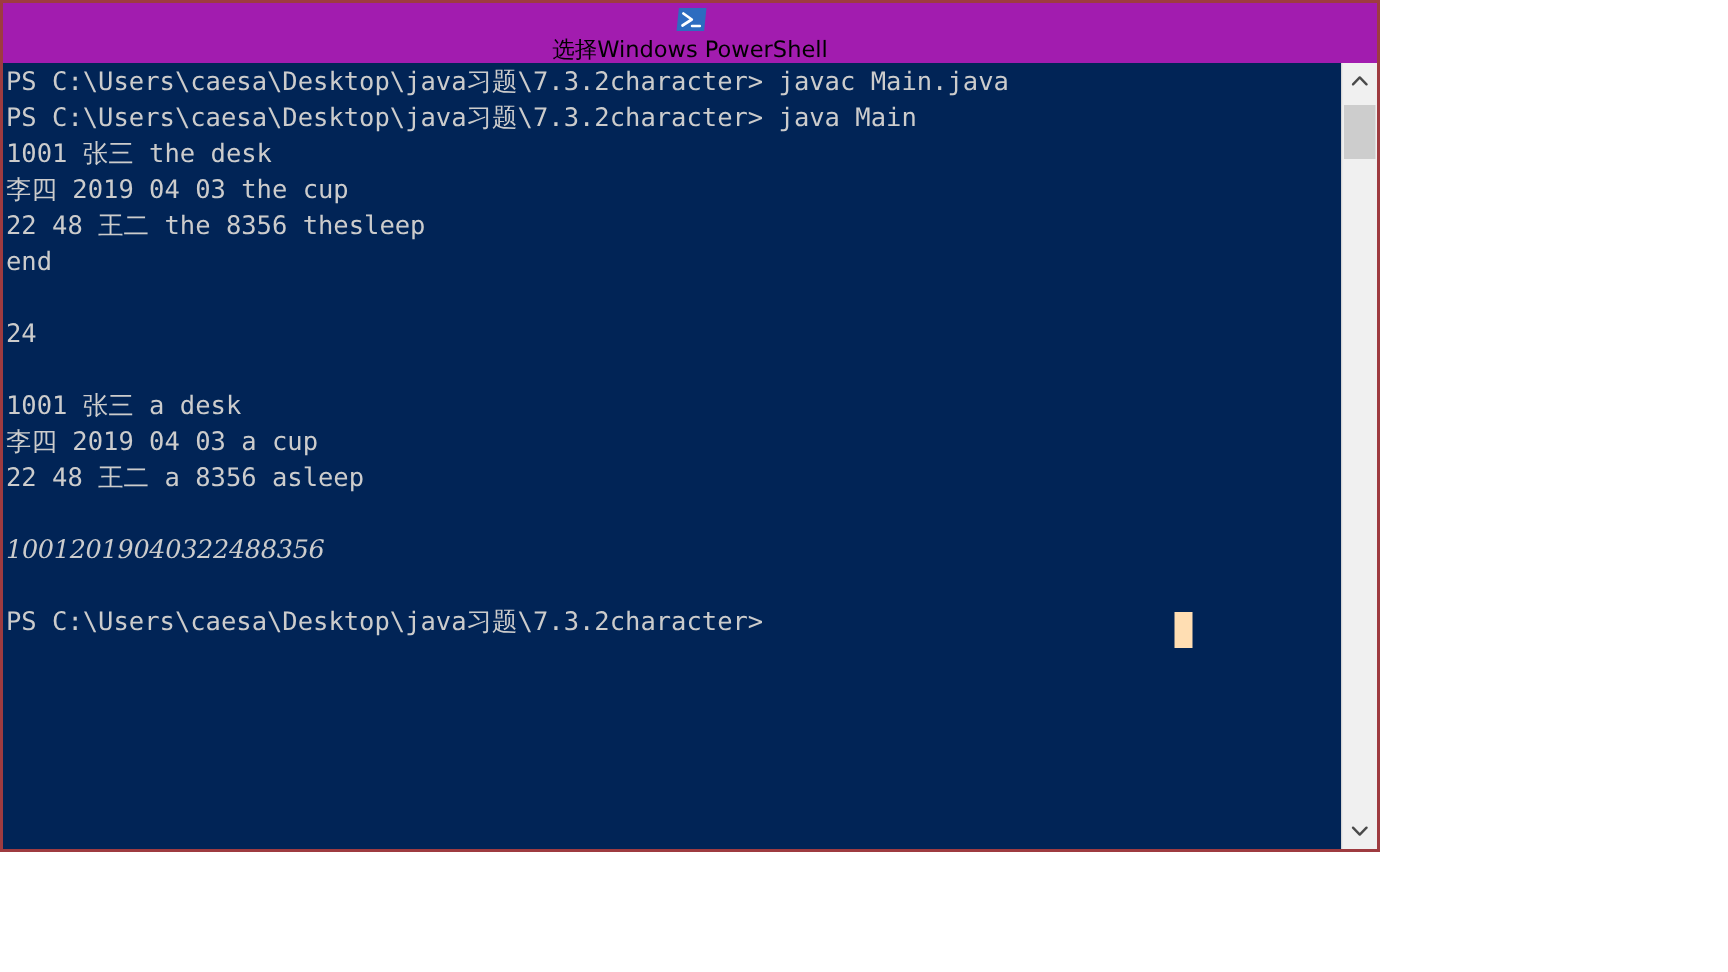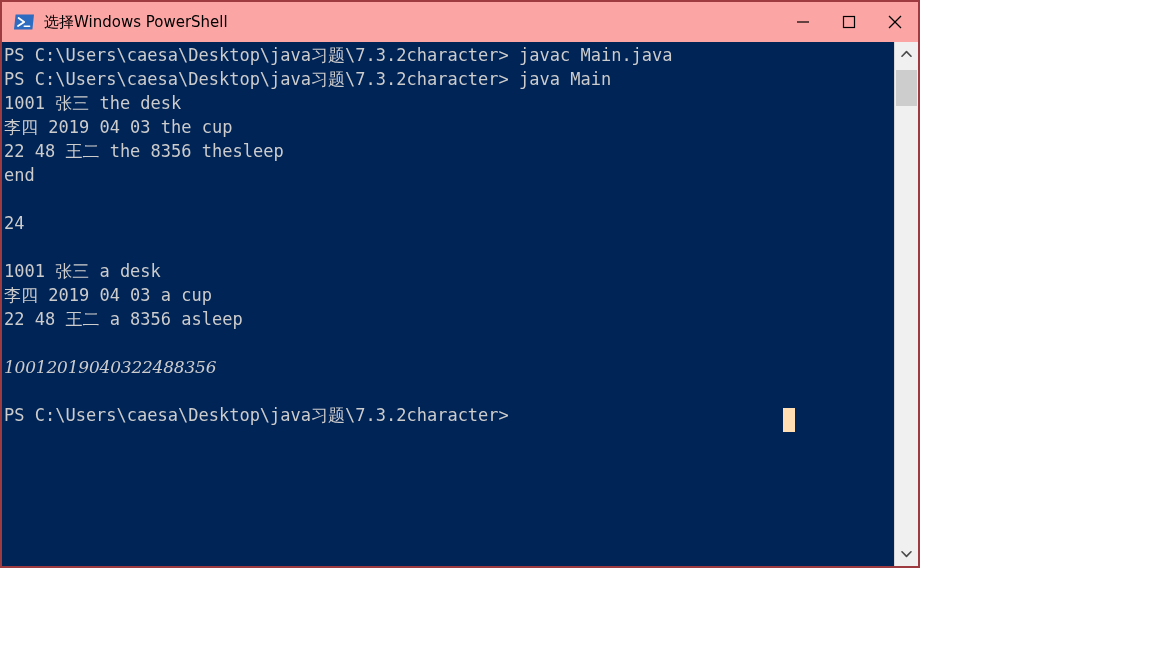--- a/index.html
+++ b/index.html
@@ -139,21 +139,21 @@
     left: 0; right: 0;
     top: 24px; bottom: 24px;
     background: #f0f0f0;
   }
 </style>
 </head>
 <body>
 
 <div id="ps-window" style="border-color: rgb(158, 59, 64);">
 
-  <div id="title-bar" style="background: #fca5a5;">
+  <div id="title-bar" style="background: #a21caf; flex-direction: column;">
 
     <span id="ps-icon">
       <svg width="22" height="22" viewBox="0 0 22 22">
         <path d="M2.6 3.4 L21.0 3.4 L19.4 18.6 L1.0 18.6 Z" fill="#2d6cc0"></path>
         <path d="M5.6 7.0 L11.2 11.0 L5.0 15.0" fill="none" stroke="#ffffff" stroke-width="1.8" stroke-linecap="round" stroke-linejoin="round"></path>
         <path d="M11.3 15.3 L16.6 15.3" fill="none" stroke="#ffffff" stroke-width="1.6" stroke-linecap="round"></path>
       </svg>
     </span>
 
     <span id="title-text">选择Windows PowerShell</span>

